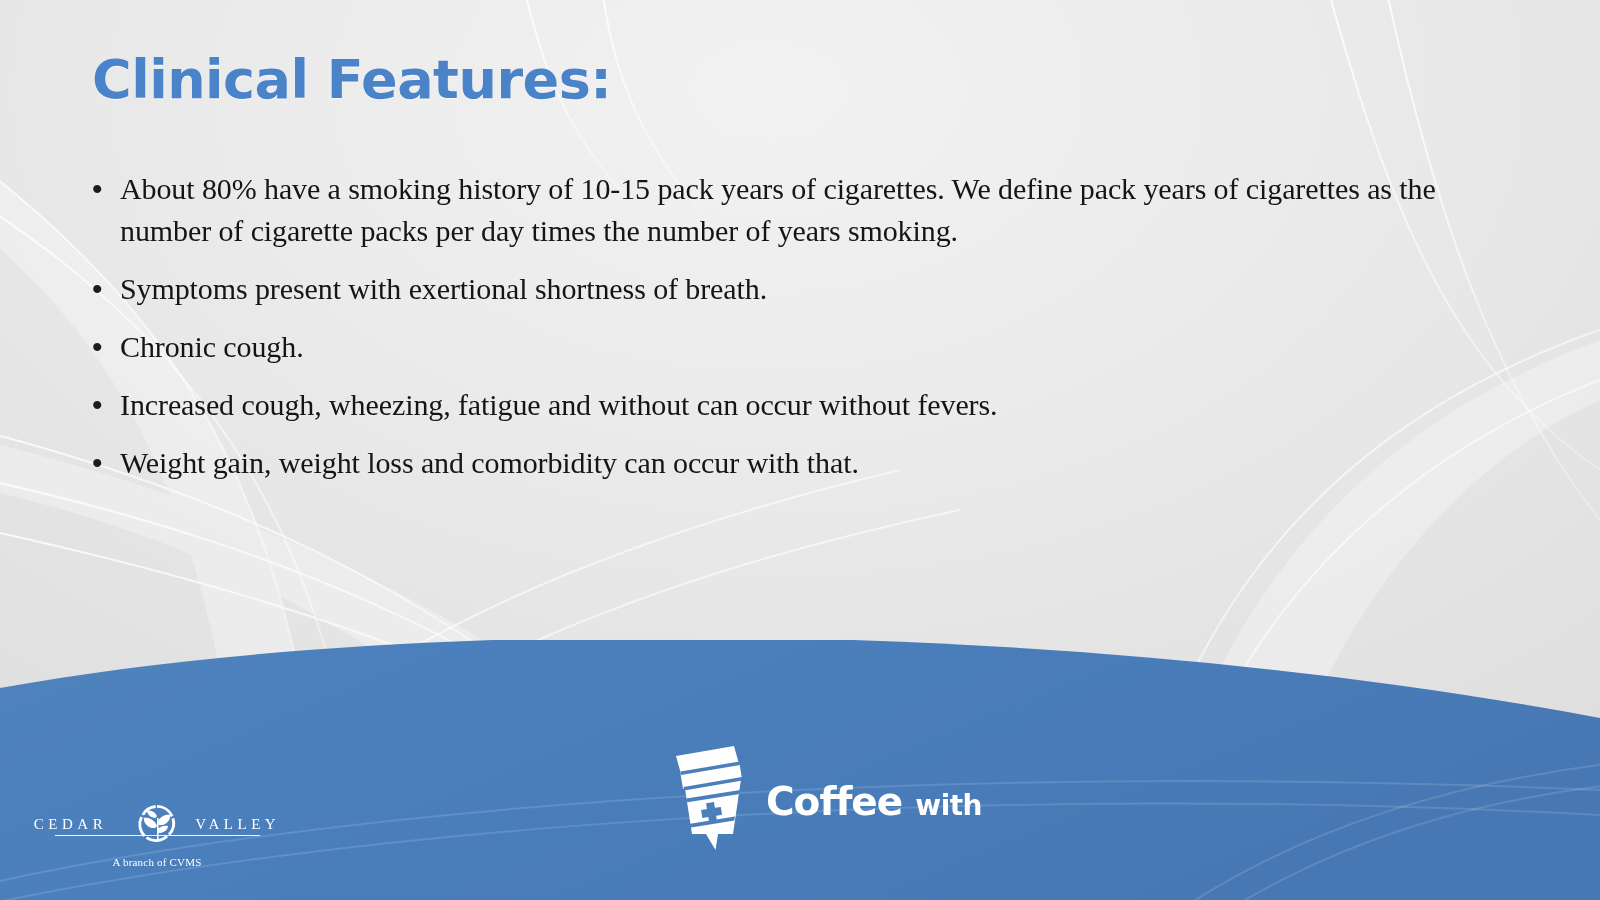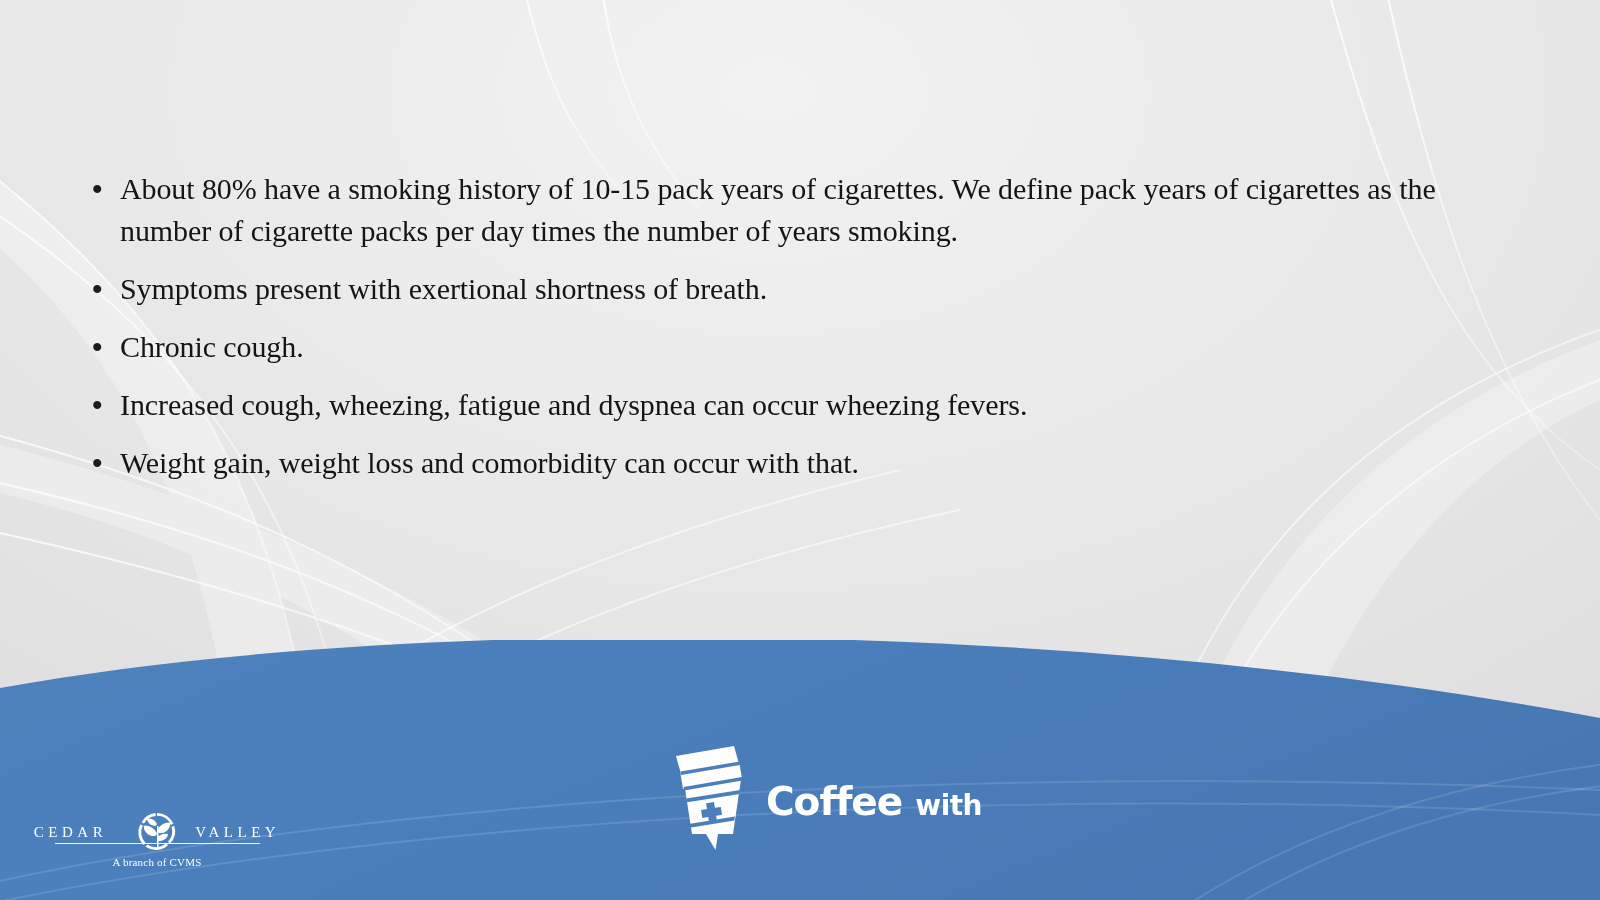--- a/index.html
+++ b/index.html
@@ -113,21 +113,21 @@
     font-family:"Liberation Serif", serif;
     font-size:25px;
     color:#ffffff;
     letter-spacing:0.2px;
     line-height:1.1;
   }
   #cv-sub {
     font-family:"Liberation Serif", serif;
     font-size:11px;
     color:#ffffff;
-    margin-top:12px;
+    margin-top:20px;
     letter-spacing:0.2px;
   }
 
   
   #coffee-logo {
     position:absolute;
     left:660px; bottom:42px;
     display:flex;
     align-items:center;
     gap:10px;
@@ -197,41 +197,42 @@
       <path d="M 520 -30 C 540 60, 560 120, 620 190"></path>
       <path d="M 600 -30 C 610 70, 640 140, 700 210"></path>
     </g>
     <g fill="#ffffff" opacity="0.30">
       <path d="M -40 150 C 200 330, 300 520, 330 900 L 250 900 C 220 520, 130 340, -60 200 Z"></path>
       <path d="M -60 430 C 280 510, 560 640, 800 900 L 660 900 C 440 650, 200 530, -60 480 Z"></path>
       <path d="M 1600 340 C 1410 410, 1280 530, 1200 710 L 1290 760 C 1360 580, 1470 460, 1600 400 Z"></path>
     </g>
   </svg>
 
+  <div id="title">Clinical Features:</div>
 
   <div id="bullets">
 
     <div class="bullet-row">
       <span class="bullet-dot">•</span>
       <span class="bullet-text">About 80% have a smoking history of 10-15 pack years of cigarettes. We define pack years of cigarettes as the number of cigarette packs per day times the number of years smoking.</span>
     </div>
 
     <div class="bullet-row">
       <span class="bullet-dot">•</span>
       <span class="bullet-text">Symptoms present with exertional shortness of breath.</span>
     </div>
 
     <div class="bullet-row">
       <span class="bullet-dot">•</span>
       <span class="bullet-text">Chronic cough.</span>
     </div>
 
     <div class="bullet-row">
       <span class="bullet-dot">•</span>
-      <span class="bullet-text">Increased cough, wheezing, fatigue and dyspnea can occur wheezing fevers.</span>
+      <span class="bullet-text">Increased cough, wheezing, fatigue and without can occur without fevers.</span>
     </div>
 
     <div class="bullet-row">
       <span class="bullet-dot">•</span>
       <span class="bullet-text">Weight gain, weight loss and comorbidity can occur with that.</span>
     </div>
 
   </div>
 
   <svg id="footer-curve" viewBox="0 0 1600 260" preserveAspectRatio="none">

